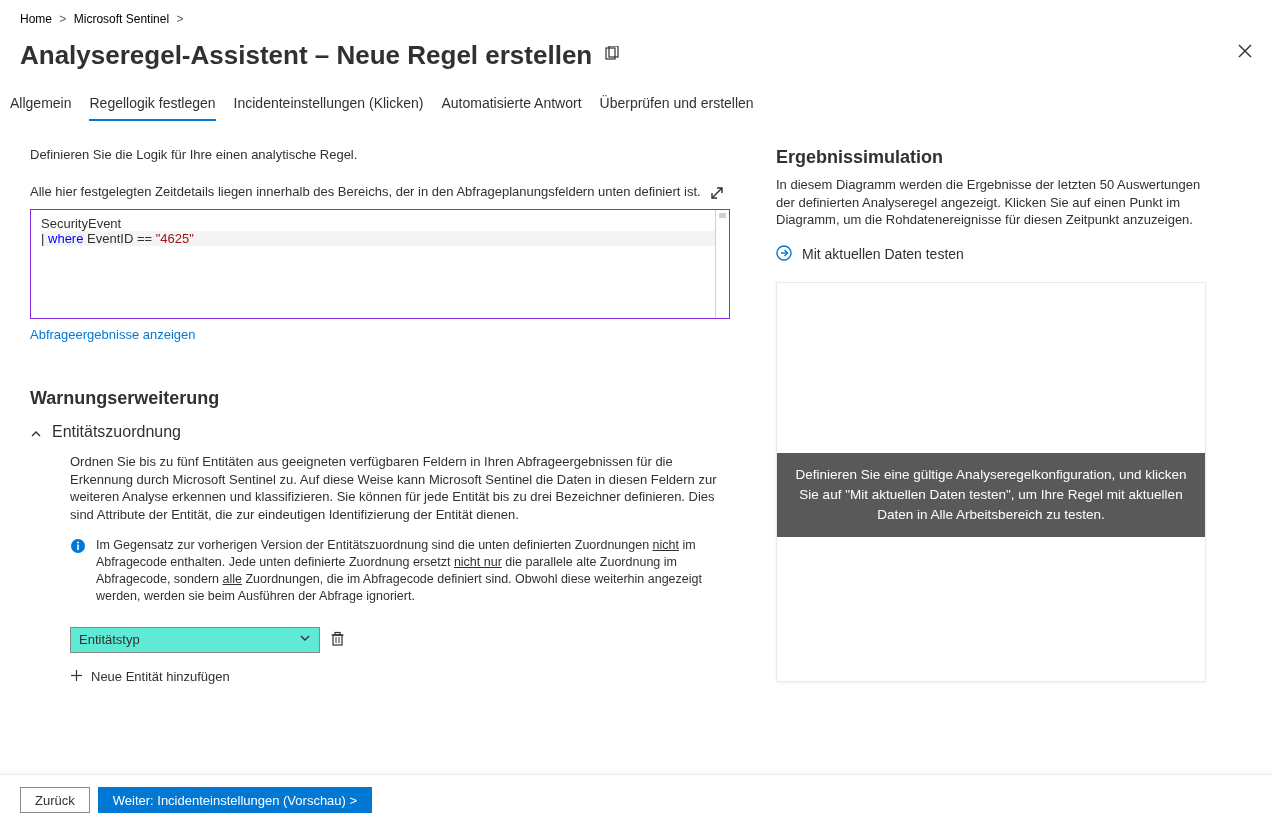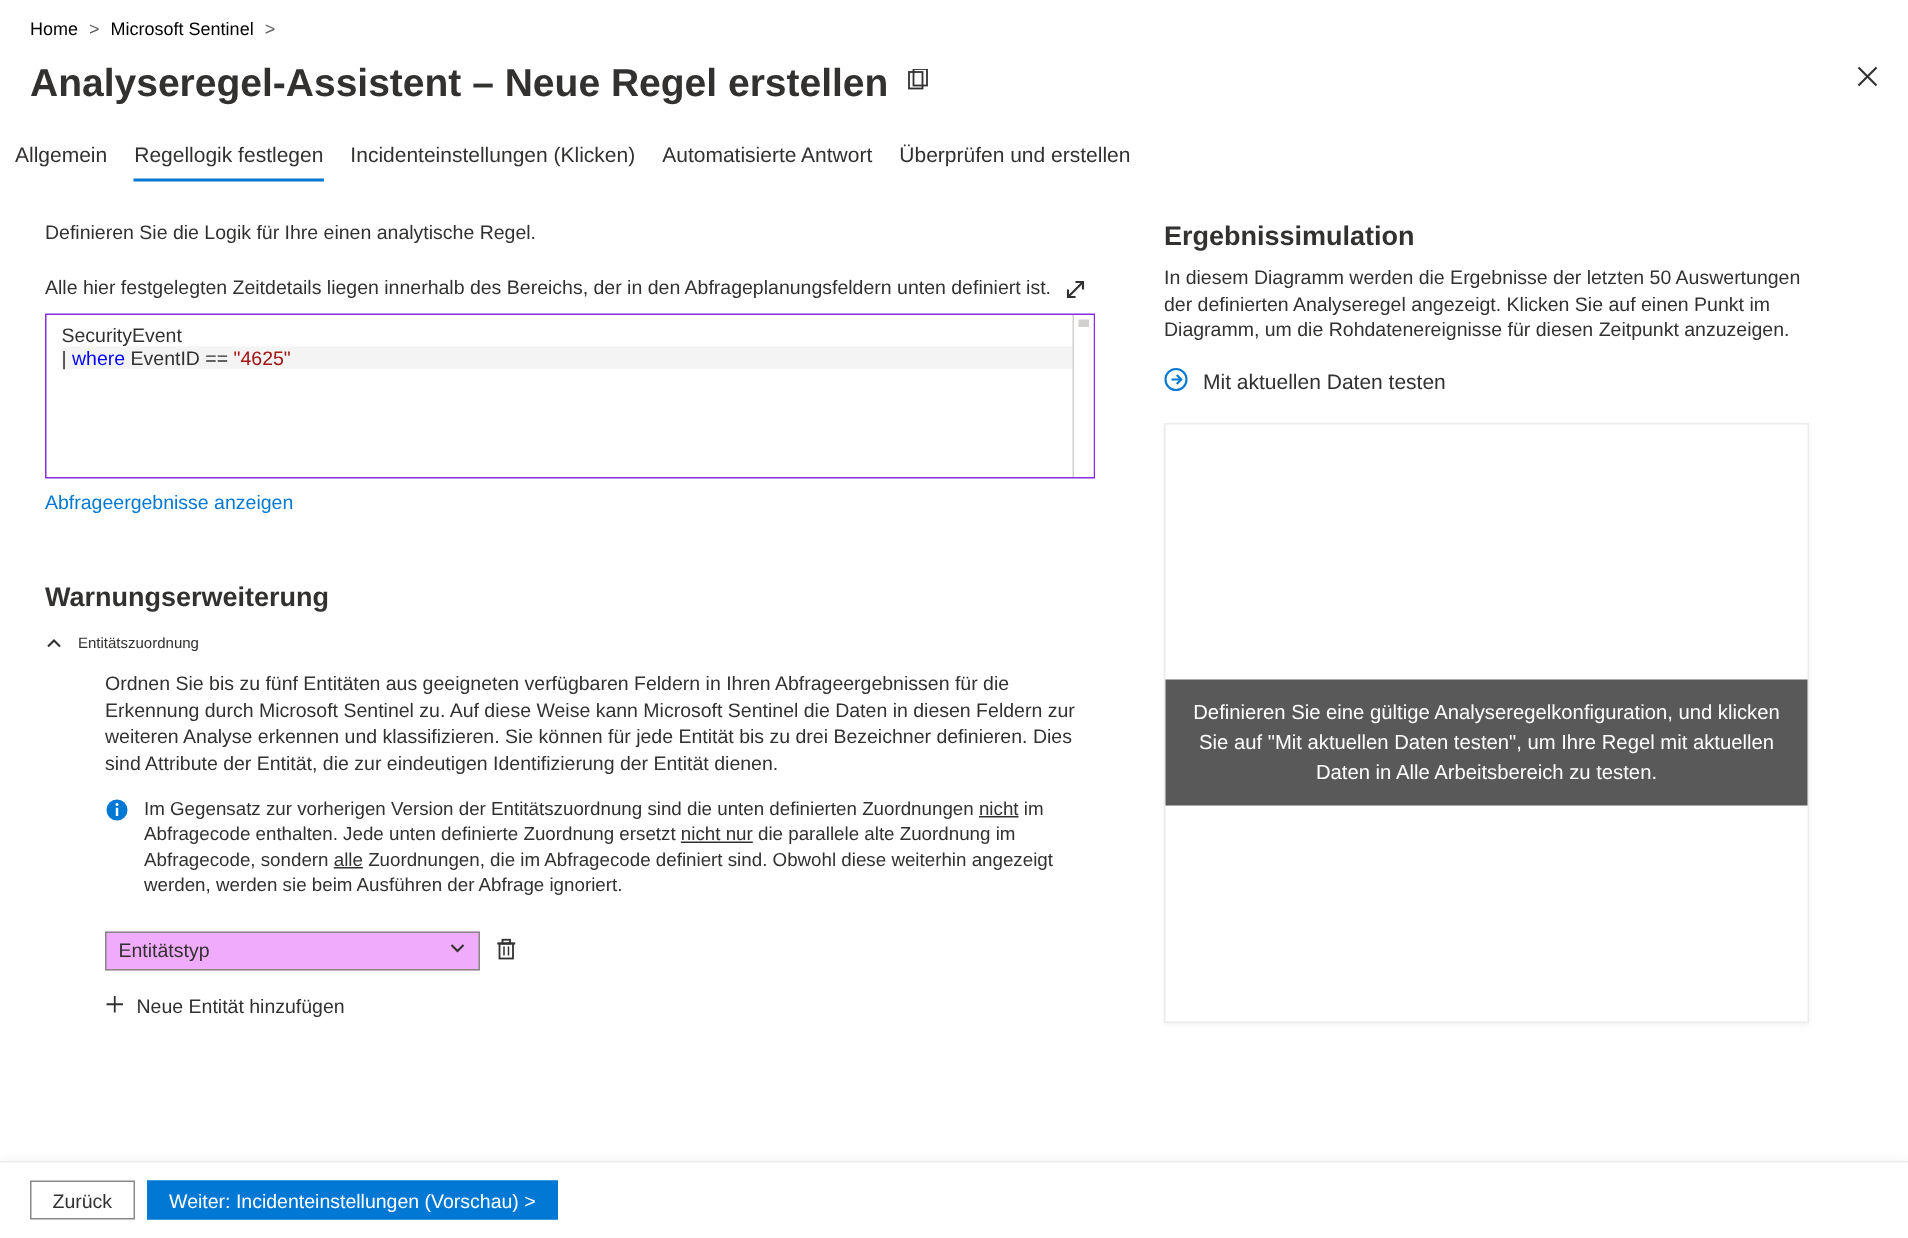--- a/index.html
+++ b/index.html
@@ -150,21 +150,21 @@
       font-size: 18px;
       font-weight: 600;
       margin-top: 46px;
       margin-bottom: 14px;
     }
     .accordion-head {
       display: flex;
       align-items: center;
       gap: 10px;
       cursor: pointer;
-      font-size: 10px;
+      font-size: 16px;
       margin-bottom: 12px;
     }
     .accordion-head .chev {
       width: 12px;
       height: 12px;
     }
     .para {
       font-size: 13px;
       line-height: 1.35;
       margin-left: 40px;
@@ -194,21 +194,21 @@
     .dropdown {
       display: flex;
       align-items: center;
       justify-content: space-between;
       border: 1px solid #8a8886;
       height: 26px;
       width: 250px;
       padding: 0 8px;
       font-size: 13px;
       cursor: pointer;
-      background: #f0abfc;
+      background: #5eead4;
     }
     .trash {
       color: #323130;
       cursor: pointer;
     }
     .add-row {
       display: flex;
       align-items: center;
       gap: 8px;
       margin-left: 40px;

